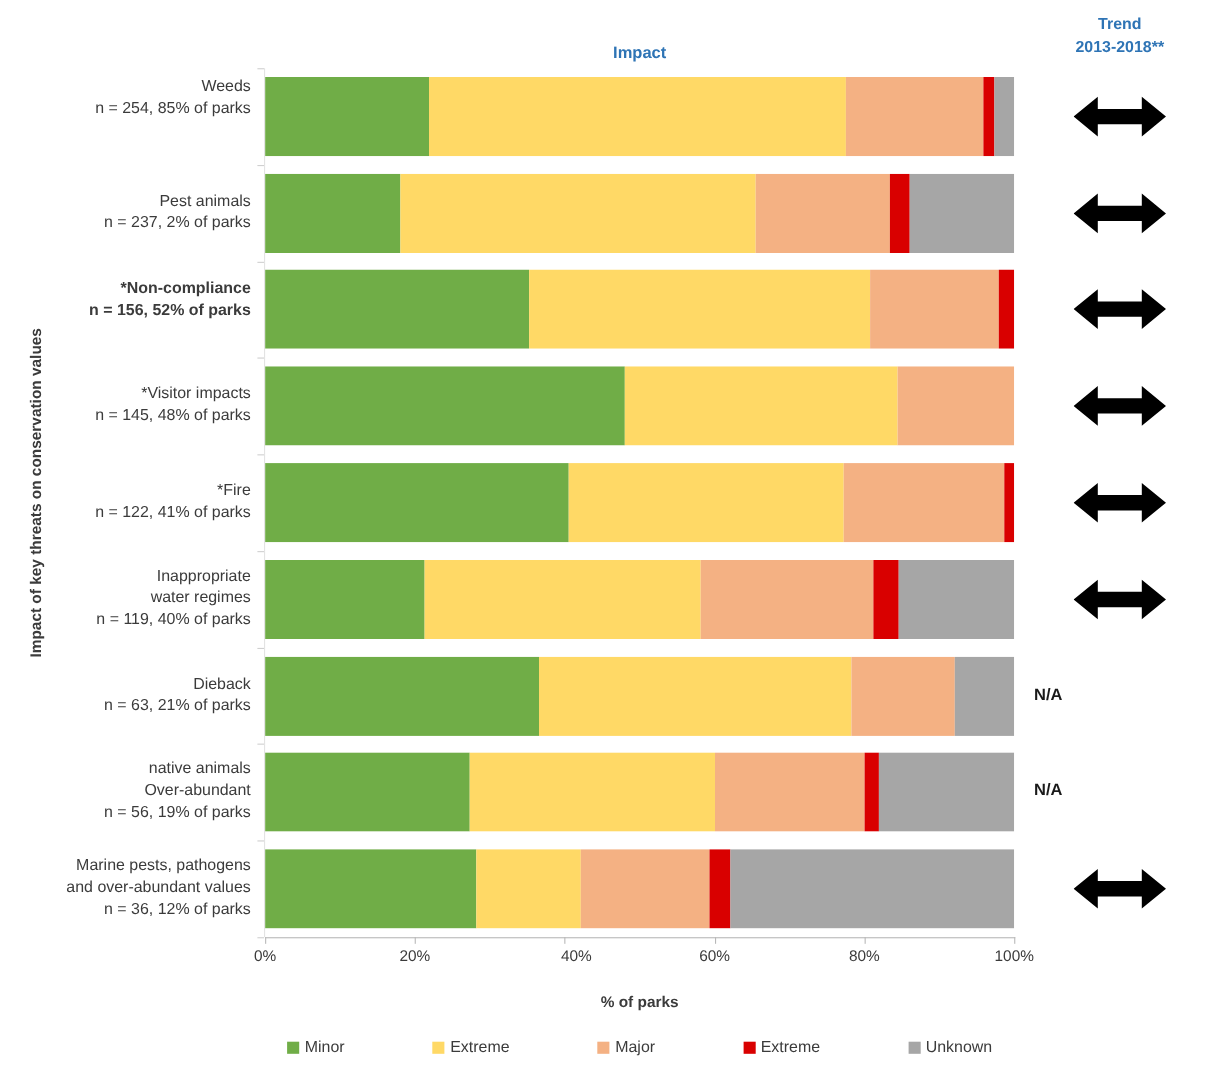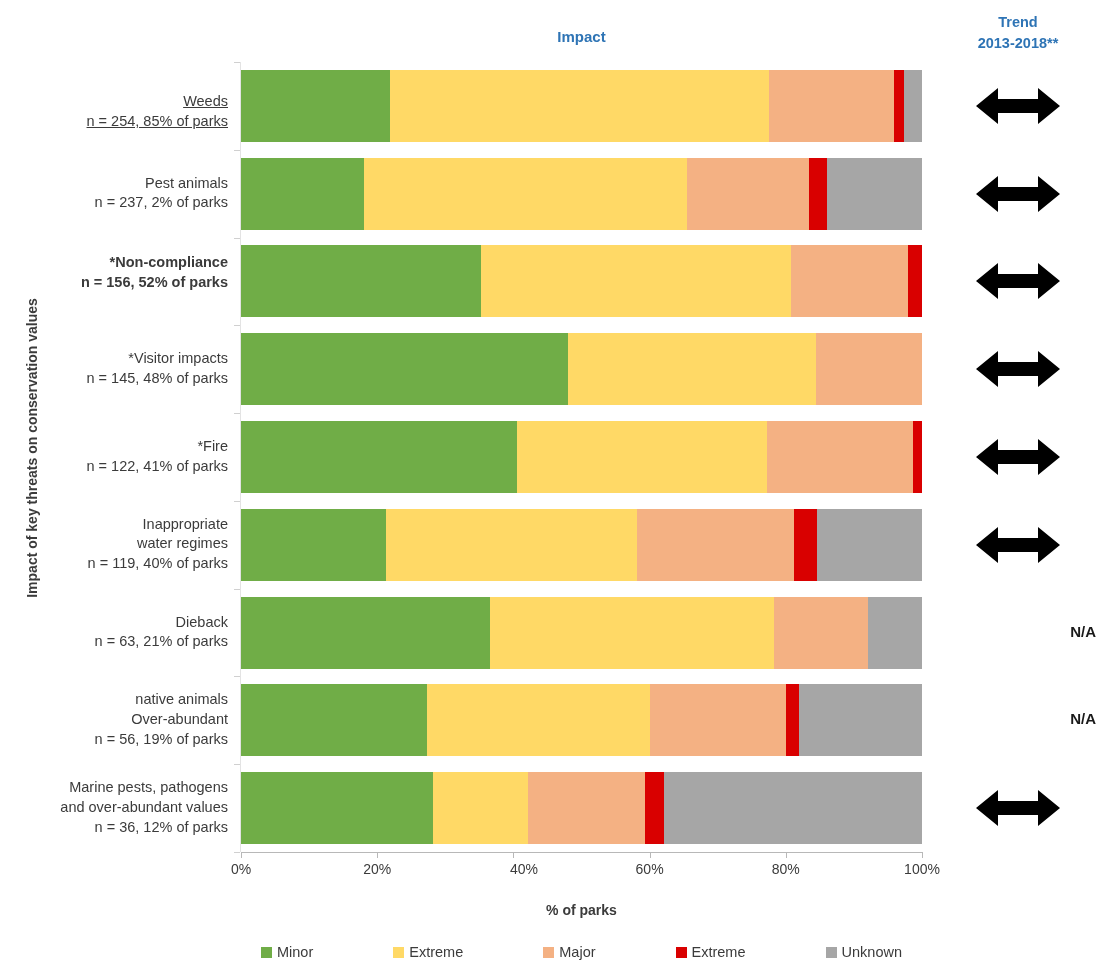--- a/index.html
+++ b/index.html
@@ -14,21 +14,21 @@
     color: #3b3b3b;
     position: relative;
     overflow: hidden;
   }
 
   
   #impact-title {
     position: absolute;
     left: 241px;
     width: 681px;
-    top: 28px;
+    top: 40px;
     text-align: center;
     font-size: 15px;
     font-weight: bold;
     color: #2E74B5;
   }
   #trend-title {
     position: absolute;
     left: 940px;
     width: 156px;
     top: 12px;
@@ -87,21 +87,21 @@
     line-height: 1.36;
     color: #3b3b3b;
   }
   .cat-wrap div { white-space: nowrap; }
 
   
   .trend-cell {
     position: absolute;
     left: 940px;
     width: 156px;
-    text-align: right;
+    text-align: left;
   }
   .trend-na {
     font-size: 15px;
     font-weight: bold;
     color: #1a1a1a;
   }
   .arrow-svg { display: block; margin: 0 auto; }
 
   
   #x-axis-line {
@@ -308,21 +308,21 @@
     <div class="legend-item">
       <span class="legend-swatch" style="background: rgb(217, 0, 0);"></span>
       <span>Extreme</span>
     </div>
     <div class="legend-item">
       <span class="legend-swatch" style="background: rgb(166, 166, 166);"></span>
       <span>Unknown</span>
     </div>
   </div>
 
-<div class="cat-wrap" style="top: 92px; text-decoration: underline;">
+<div class="cat-wrap" style="top: 70px;">
     <div>Weeds</div>
     <div>n = 254, 85% of parks</div>
   </div>
 <div class="y-tick" style="top: 62px;"></div>
 <div class="trend-cell" style="top: 85.8889px;">
     <svg width="84" height="40" viewBox="0 0 84 40" class="arrow-svg">
       <path d="M0 20 L22 2 L22 13 L62 13 L62 2 L84 20 L62 38 L62 27 L22 27 L22 38 Z" fill="#000000"></path>
     </svg>
   </div>
 <div class="cat-wrap" style="top: 173.667px;">

